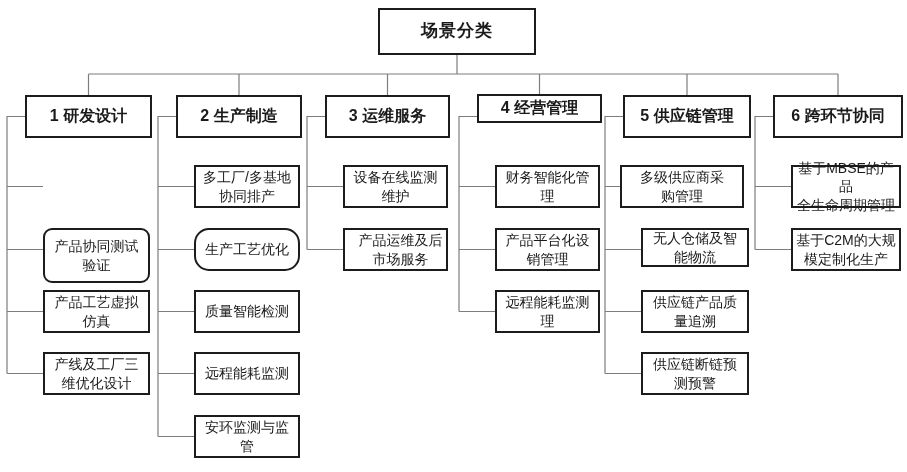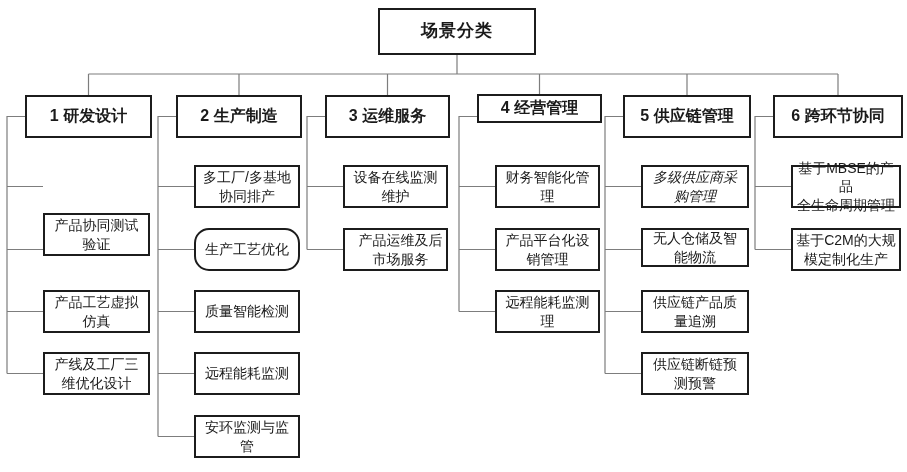--- a/index.html
+++ b/index.html
@@ -53,21 +53,21 @@
 </head>
 <body>
 
 <div id="canvas">
   <svg id="connectors" width="907" height="472" viewBox="0 0 907 472">
       <path d="M 457 55 V 74 M 88.5 74 H 838 M 88.5 74 V 95 M 25 116.5 H 7 V 373.5 M 7 186.5 H 43 M 7 249.5 H 43 M 7 311.5 H 43 M 7 373.5 H 43 M 239 74 V 95 M 176 116.5 H 158 V 436.5 M 158 186.5 H 194 M 158 249.5 H 194 M 158 311.5 H 194 M 158 373.5 H 194 M 158 436.5 H 194 M 387.5 74 V 95 M 325 116.5 H 307 V 249.5 M 307 186.5 H 343 M 307 249.5 H 343 M 539.5 74 V 95 M 477 116.5 H 459 V 311.5 M 459 186.5 H 495 M 459 249.5 H 495 M 459 311.5 H 495 M 687 74 V 95 M 623 116.5 H 605 V 373.5 M 605 186.5 H 641 M 605 249.5 H 641 M 605 311.5 H 641 M 605 373.5 H 641 M 838 74 V 95 M 773 116.5 H 755 V 249.5 M 755 186.5 H 791 M 755 249.5 H 791 " fill="none" stroke="#7d7d7d" stroke-width="1.2"></path>
     </svg>
   <div class="node root-node" style="left:378px; top:8px; width:158px; height:47px;">场景分类</div>
 
 <div class="node header-node" style="left: 25px; top: 95px; width: 127px; height: 43px;">1 研发设计</div>
-    <div class="node child-node" style="left: 43px; top: 213px; width: 107px; height: 43px;">产品协同测试
+    <div class="node child-node" style="left: 43px; top: 228px; width: 107px; height: 55px; border-radius: 9px;">产品协同测试
 验证</div>
     <div class="node child-node" style="left: 43px; top: 290px; width: 107px; height: 43px;">产品工艺虚拟
 仿真</div>
     <div class="node child-node" style="left: 43px; top: 352px; width: 107px; height: 43px;">产线及工厂三
 维优化设计</div>
     <div class="node header-node" style="left: 176px; top: 95px; width: 126px; height: 43px;">2 生产制造</div>
     <div class="node child-node" style="left: 194px; top: 165px; width: 106px; height: 43px;">多工厂/多基地
 协同排产</div>
     <div class="node child-node" style="left: 194px; top: 228px; width: 106px; height: 43px; border-radius: 15px;">生产工艺优化</div>
     <div class="node child-node" style="left: 194px; top: 290px; width: 106px; height: 43px;">质量智能检测</div>
@@ -80,21 +80,21 @@
     <div class="node child-node" style="left: 343px; top: 228px; width: 105px; height: 43px; padding-left: 12px;">产品运维及后
 市场服务</div>
     <div class="node header-node" style="left: 477px; top: 94px; width: 125px; height: 29px;">4 经营管理</div>
     <div class="node child-node" style="left: 495px; top: 165px; width: 105px; height: 43px;">财务智能化管
 理</div>
     <div class="node child-node" style="left: 495px; top: 228px; width: 105px; height: 43px;">产品平台化设
 销管理</div>
     <div class="node child-node" style="left: 495px; top: 290px; width: 105px; height: 43px;">远程能耗监测
 理</div>
     <div class="node header-node" style="left: 623px; top: 95px; width: 128px; height: 43px;">5 供应链管理</div>
-    <div class="node child-node" style="left: 641px; top: 165px; width: 108px; height: 43px; font-style: italic;">多级供应商采
+    <div class="node child-node" style="left: 620px; top: 165px; width: 124px; height: 43px;">多级供应商采
 购管理</div>
     <div class="node child-node" style="left: 641px; top: 228px; width: 108px; height: 39px;">无人仓储及智
 能物流</div>
     <div class="node child-node" style="left: 641px; top: 290px; width: 108px; height: 43px;">供应链产品质
 量追溯</div>
     <div class="node child-node" style="left: 641px; top: 352px; width: 108px; height: 43px;">供应链断链预
 测预警</div>
     <div class="node header-node" style="left: 773px; top: 95px; width: 130px; height: 43px;">6 跨环节协同</div>
     <div class="node child-node" style="left: 791px; top: 165px; width: 110px; height: 43px;">基于MBSE的产品
 全生命周期管理</div>

